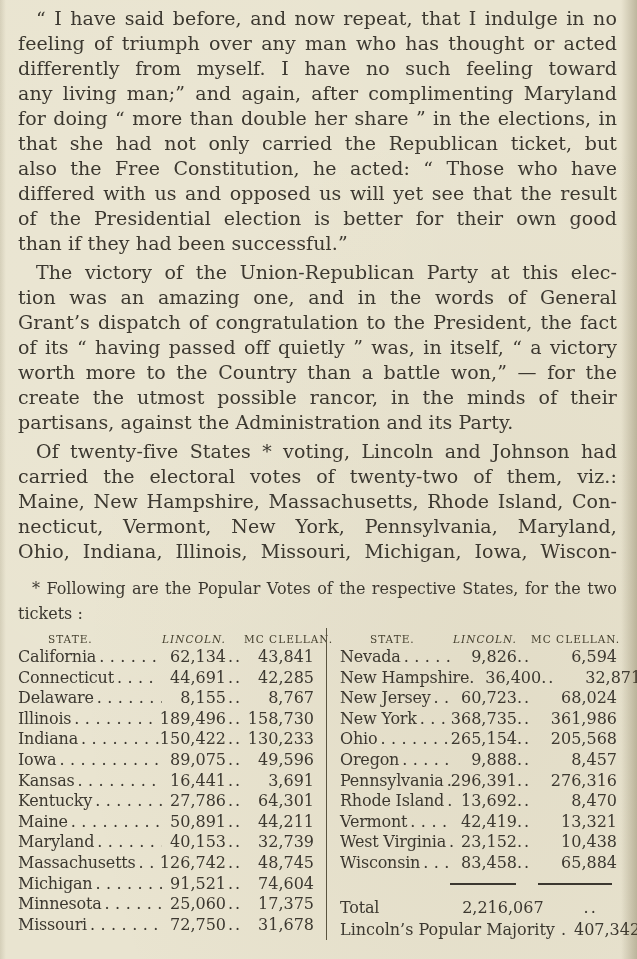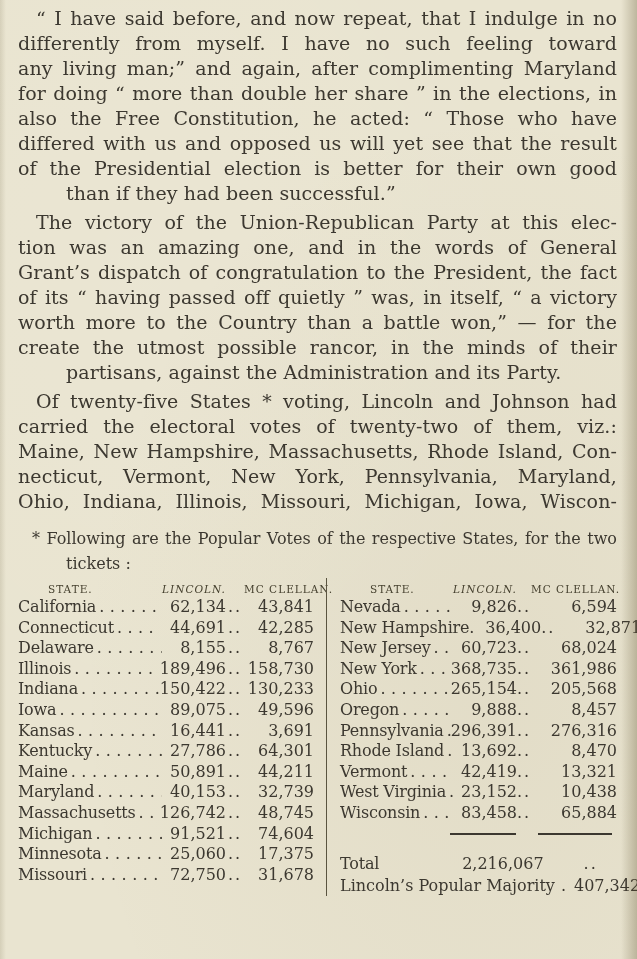--- a/index.html
+++ b/index.html
@@ -24,21 +24,21 @@
   .edge-shadow{
     position:absolute;top:0;right:0;bottom:0;width:16px;
     background:linear-gradient(to right, rgba(96,84,46,0), rgba(90,78,42,0.30));
     pointer-events:none;
   }
   
   .para{font-size:19px;line-height:25px;letter-spacing:0.1px;}
   .para + .para{margin-top:4px;}
   .line{text-align:justify;text-align-last:justify;}
   .line.first{text-indent:18px;}
-  .line.last{text-align-last:left;margin-left:48px;}
+  .line.last{text-align-last:left;}
   
   .footnote{margin-top:12px;font-size:16px;line-height:25px;}
   .footnote .line.first{text-indent:14px;}
   
   .vote-table{display:flex;margin-top:2px;font-size:16px;}
   .tcol-left{width:296px;flex:0 0 auto;}
   .divider{width:1px;background:#5a5440;margin-left:12px;flex:0 0 auto;}
   .tcol-right{flex:1 1 auto;padding-left:13px;min-width:0;}
   .thead{display:flex;align-items:flex-end;height:17px;padding-bottom:2px;
          font-size:10.5px;letter-spacing:1px;white-space:nowrap;color:#46412f;}
@@ -56,35 +56,37 @@
   .v2{flex:0 0 auto;width:70px;text-align:right;}
   .tcol-right .vsep{width:14px;}
   .tcol-right .v2{width:86px;}
   
   .rulerow{display:flex;align-items:center;height:12px;margin-top:4px;}
   .rulerow .fill{flex:1 1 auto;}
   .rule{height:0;border-top:2px solid var(--rule,#3c3830);}
   .rule.r1{width:66px;}
   .rsp{width:22px;}
   .rule.r2{width:74px;margin-right:5px;}
-  .trow.total{margin-top:14px;gap:40px;}
+  .trow.total{margin-top:8px;gap:40px;}
   .mrow{display:flex;line-height:21px;margin-top:1px;white-space:nowrap;}
   .mdot{margin:0 8px 0 6px;}
   .mval{margin-left:auto;text-align:right;}
 </style>
 </head>
 <body>
 
 <div class="page">
 
   <div class="para">
       <div class="line first">“ I have said before, and now repeat, that I indulge in no</div>
+      <div class="line">feeling of triumph over any man who has thought or acted</div>
       <div class="line">differently from myself.  I have no such feeling toward</div>
       <div class="line">any living man;” and again, after complimenting Maryland</div>
       <div class="line">for doing “ more than double her share ” in the elections, in</div>
+      <div class="line">that she had not only carried the Republican ticket, but</div>
       <div class="line">also the Free Constitution, he acted: “ Those who have</div>
       <div class="line">differed with us and opposed us will yet see that the result</div>
       <div class="line">of the Presidential election is better for their own good</div>
       <div class="line last">than if they had been successful.”</div>
     </div>
   <div class="para">
       <div class="line first">The victory of the Union-Republican Party at this elec-</div>
       <div class="line">tion was an amazing one, and in the words of General</div>
       <div class="line">Grant’s dispatch of congratulation to the President, the fact</div>
       <div class="line">of its “ having passed off quietly ” was, in itself, “ a victory</div>

